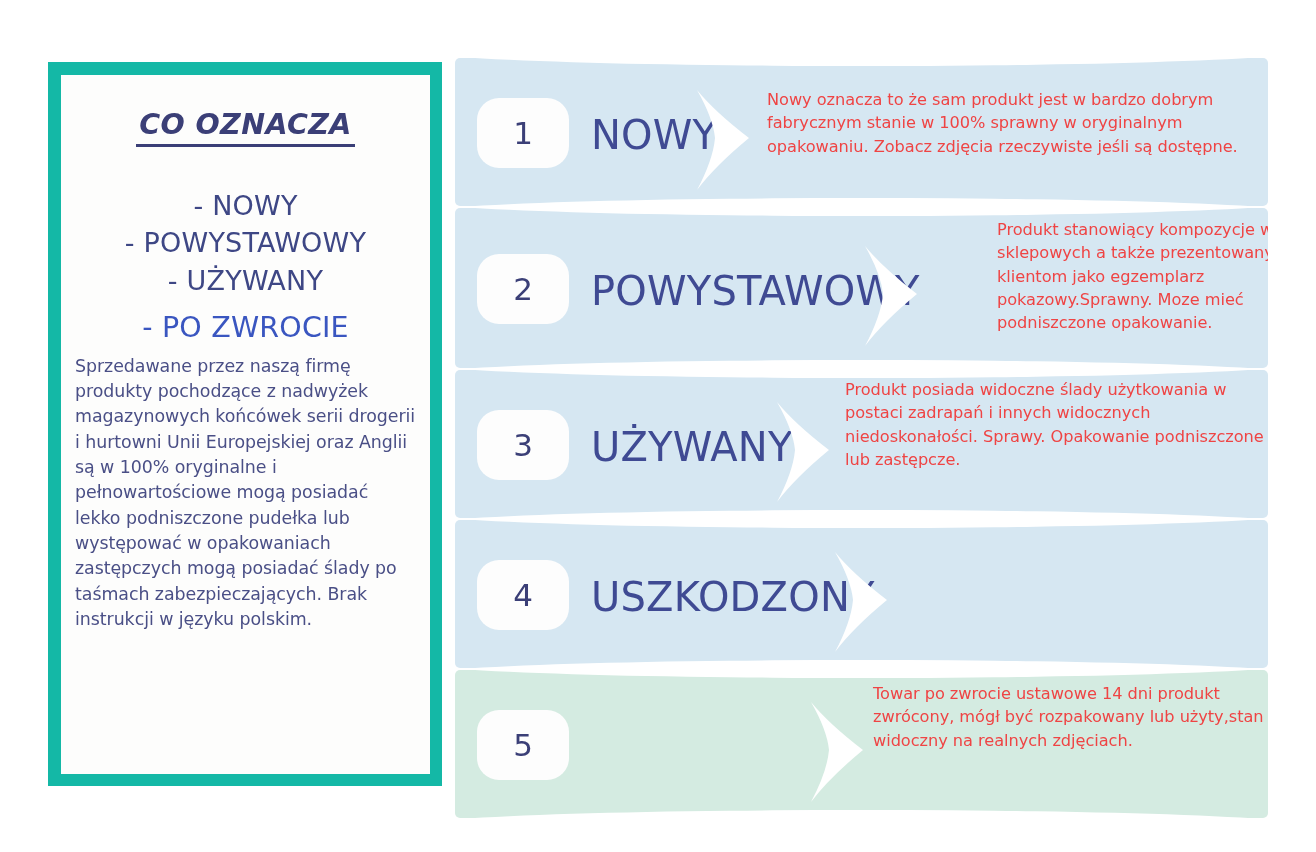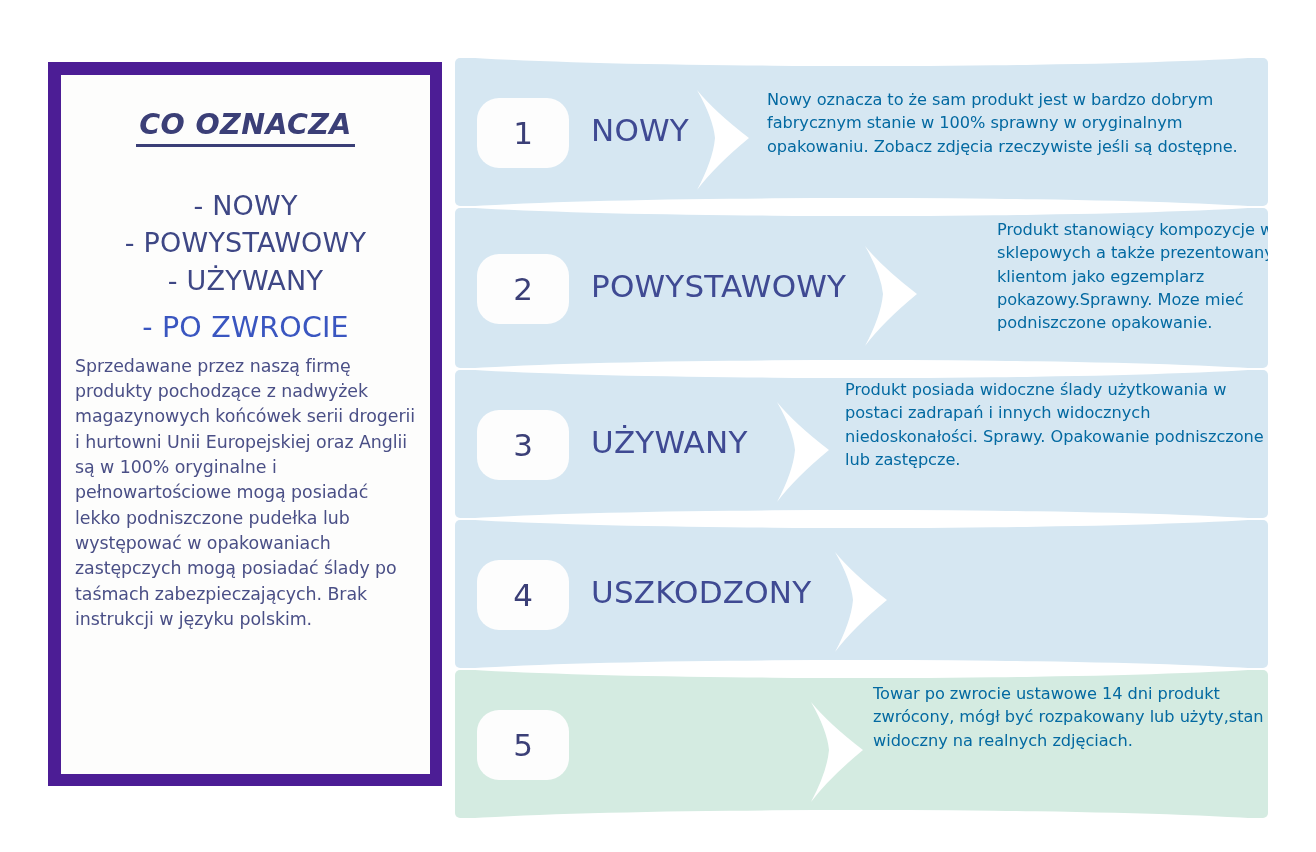--- a/index.html
+++ b/index.html
@@ -8,21 +8,21 @@
     background:#ffffff;
     font-family:"DejaVu Sans", sans-serif;
     overflow:hidden;
     position:relative;
   }
   #canvas{position:relative;width:1316px;height:852px;}
 
   
   #left-card{
     position:absolute;left:48px;top:62px;width:394px;height:724px;
-    background:#4c1d95;
+    background:#14b8a6;
     box-sizing:border-box;
     padding:13px 12px 12px 13px;
   }
   #left-card-inner{
     width:100%;height:100%;
     background:#fdfdfc;
     box-sizing:border-box;
     padding:22px 14px 10px 14px;
     display:block;
   }
@@ -99,32 +99,32 @@
     background:#fdfdfd;
     border-radius:22px;
     display:flex;align-items:center;justify-content:center;
     color:#3b3f77;
     font-size:31px;
     line-height:1;
   }
   .label{
     position:absolute;
     color:#3f4a93;
-    font-size:31px;
+    font-size:40px;
     line-height:1;
     white-space:nowrap;
     letter-spacing:.2px;
   }
   .arrow{
     position:absolute;
     width:74px;height:104px;
   }
   .desc{
     position:absolute;
-    color:#0369a1;
+    color:#ef4444;
     font-size:16.2px;
     line-height:1.44;
     letter-spacing:-.05px;
   }
 
   
   #row-1{top:0;height:148px;}
   #row-2{top:150px;height:160px;}
   #row-3{top:312px;height:148px;}
   #row-4{top:462px;height:148px;}

